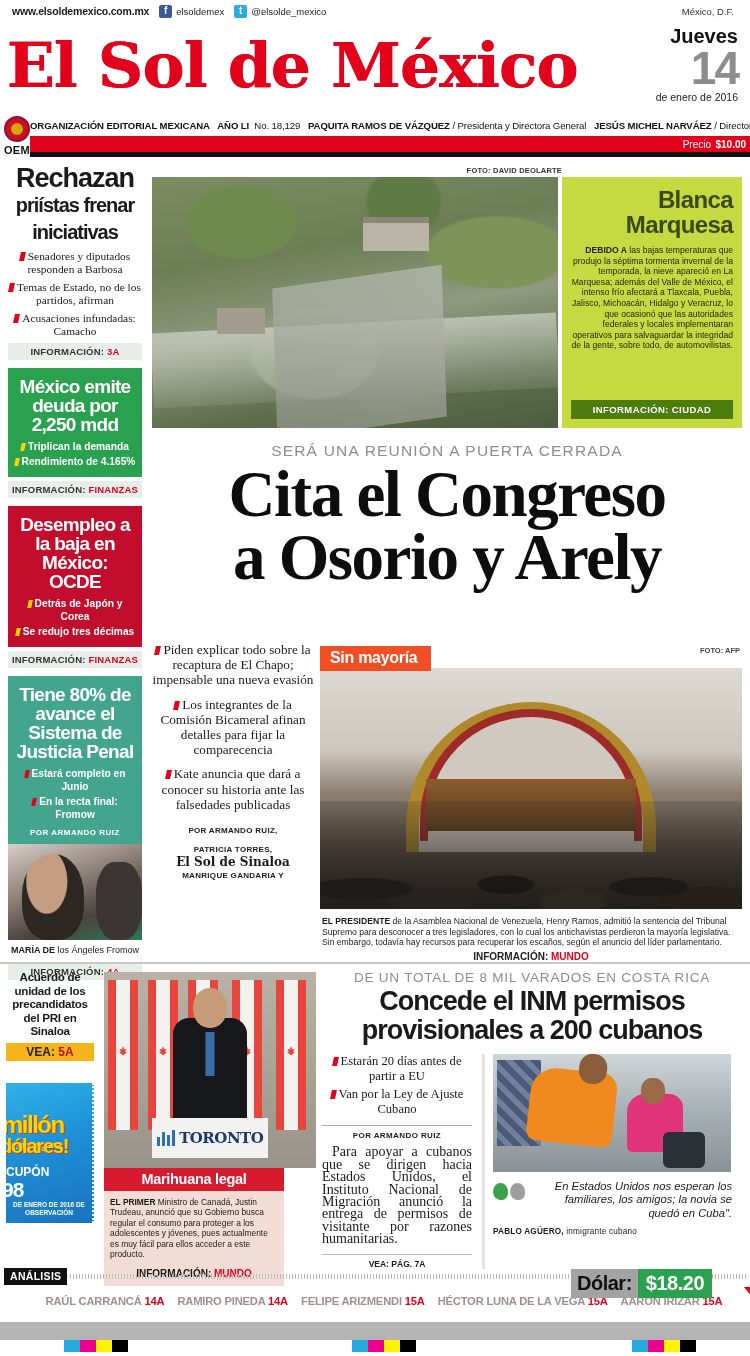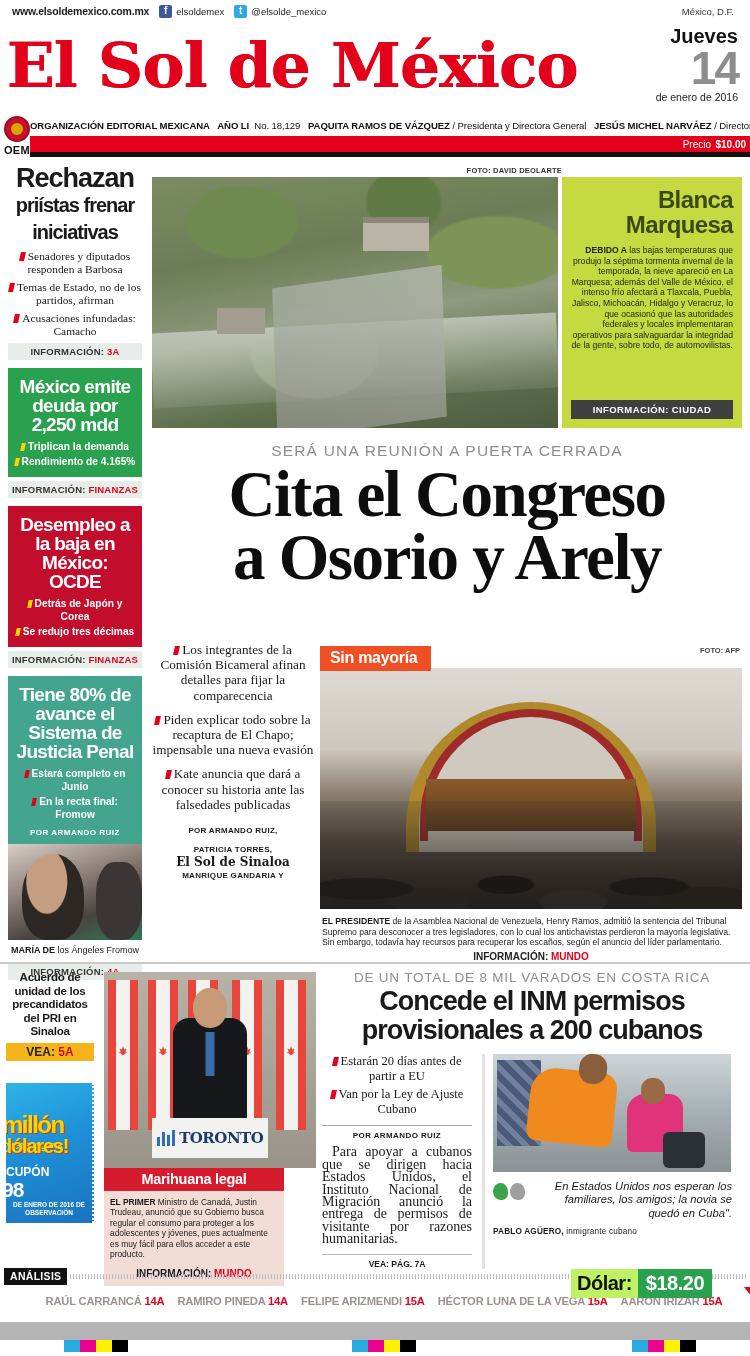--- a/index.html
+++ b/index.html
@@ -97,21 +97,21 @@
       linear-gradient(170deg,#7d8c62 0%,#6c7d55 30%,#8f9a7e 55%,#5e6e4b 80%,#4e5c3f 100%);
      overflow:hidden; }
   .bigphoto .road { position:absolute; left:30%; top:40%; width:42%; height:60%; background:linear-gradient(200deg,#b9bcb2,#8f948a); transform:rotate(-8deg) skewX(-6deg); opacity:.75;}
   .bigphoto .house { position:absolute; left:52%; top:16%; width:66px; height:34px; background:#b9b4a6; border-top:6px solid #8d8578;}
   .bigphoto .house2 { position:absolute; left:16%; top:52%; width:48px; height:26px; background:#a39d90;}
   .bigphoto .snow { position:absolute; left:0; top:58%; width:100%; height:30%; background:linear-gradient(180deg,rgba(230,232,226,.55),rgba(190,195,185,.15)); transform:rotate(-3deg);}
   .blanca { position:absolute; right:0; top:11px; width:180px; height:251px; background:#c5d940; padding:10px 9px 0 9px; }
   .blanca h2 { font-size:24px; font-weight:bold; color:#3b4a12; text-align:right; line-height:25px; letter-spacing:-0.6px;}
   .blanca p { margin-top:8px; font-size:8.6px; line-height:10.6px; text-align:right; color:#1d2410; }
   .blanca p b { font-weight:bold; }
-  .blanca .infoblk { position:absolute; left:9px; right:9px; bottom:9px; background:#404040; color:#fff; text-align:center; font-size:9.5px; font-weight:bold; padding:4px 0; letter-spacing:0.4px;}
+  .blanca .infoblk { position:absolute; left:9px; right:9px; bottom:9px; background:#4d7c0f; color:#fff; text-align:center; font-size:9.5px; font-weight:bold; padding:4px 0; letter-spacing:0.4px;}
 
   
   .mainhead { position:absolute; left:152px; top:442px; width:590px; text-align:center; }
   .kicker { font-size:15.5px; color:#8d8d8d; letter-spacing:1.2px; font-weight:normal; }
   .mainhead h1 { font-family:"Liberation Serif", serif; font-weight:bold; font-size:65px; line-height:63px; letter-spacing:-1.5px; margin-top:3px; color:#0d0d0d;}
 
   
   .sec-left { position:absolute; left:152px; top:642px; width:162px; text-align:center; }
   .sec-left .bullets2 { font-family:"Liberation Serif", serif; font-size:13.2px; line-height:15.2px; }
   .sec-left .bullets2 p { margin-bottom:9px; }
@@ -199,21 +199,21 @@
   .qsrc .norm { font-weight:normal; }
 
   
   .anbar { position:absolute; left:0; top:1268px; width:750px; }
   .anrow { display:flex; align-items:center; padding:0 4px; }
   .antag { background:#111; color:#fff; font-size:10.5px; font-weight:bold; padding:2px 6px 3px; letter-spacing:0.3px;}
   .andots { flex:1; height:5px; margin-left:3px; background:repeating-linear-gradient(90deg,#bbb 0 1px,transparent 1px 3px);}
   .annames { display:flex; justify-content:center; gap:13px; font-size:11.2px; font-weight:bold; color:#a08f8f; margin-top:10px; padding-left:18px; letter-spacing:-0.2px;}
   .annames .pg { color:#e3001b; }
   .dolarbox { position:absolute; right:38px; top:1px; display:flex; align-items:center; }
-  .dolarbox .d1 { background:#bef264; color:#111; font-size:20px; font-weight:bold; padding:3px 6px; letter-spacing:-0.5px;}
+  .dolarbox .d1 { background:#a3a3a3; color:#111; font-size:20px; font-weight:bold; padding:3px 6px; letter-spacing:-0.5px;}
   .dolarbox .d2 { background:#2aa14e; color:#fff; font-size:20px; font-weight:bold; padding:3px 8px; letter-spacing:-0.5px;}
   .arrowdn { position:absolute; right:6px; top:2px; width:0;height:0; }
   .arrowdn .tip { position:absolute; left:0; top:17px; width:0;height:0;border-left:12px solid transparent;border-right:12px solid transparent;border-top:15px solid #e3001b;}
 
   .footgray { position:absolute; left:0; top:1322px; width:750px; height:18px; background:#b4b4b4;}
   .regmarks { position:absolute; left:0; top:1340px; width:750px; height:14px; }
   .regset { position:absolute; display:flex; }
   .regset i { display:block; width:16px; height:12px; }
 
   h1,h2,h3,h4 { font-weight:bold; }
@@ -354,22 +354,22 @@
   <div class="mainhead">
     <div class="kicker">SERÁ UNA REUNIÓN A PUERTA CERRADA</div>
     <h1>
       <span>Cita el Congreso</span><br>
       <span>a Osorio y Arely</span>
     </h1>
   </div>
 
   <div class="sec-left">
     <div class="bullets2">
+      <p><span class="bul"></span><span>Piden explicar todo sobre la recaptura de El Chapo; impensable una nueva evasión</span></p>
       <p><span class="bul"></span><span>Los integrantes de la Comisión Bicameral afinan detalles para fijar la comparecencia</span></p>
-      <p><span class="bul"></span><span>Piden explicar todo sobre la recaptura de El Chapo; impensable una nueva evasión</span></p>
       <p><span class="bul"></span><span>Kate anuncia que dará a conocer su historia ante las falsedades publicadas</span></p>
     </div>
     <div class="credits">
       <div>POR ARMANDO RUIZ,</div>
       <div style="height:6px"></div>
       <div>PATRICIA TORRES,</div>
       <div class="sinaloa">El Sol de Sinaloa</div>
       <div>MANRIQUE GANDARIA Y</div>
     </div>
   </div>

